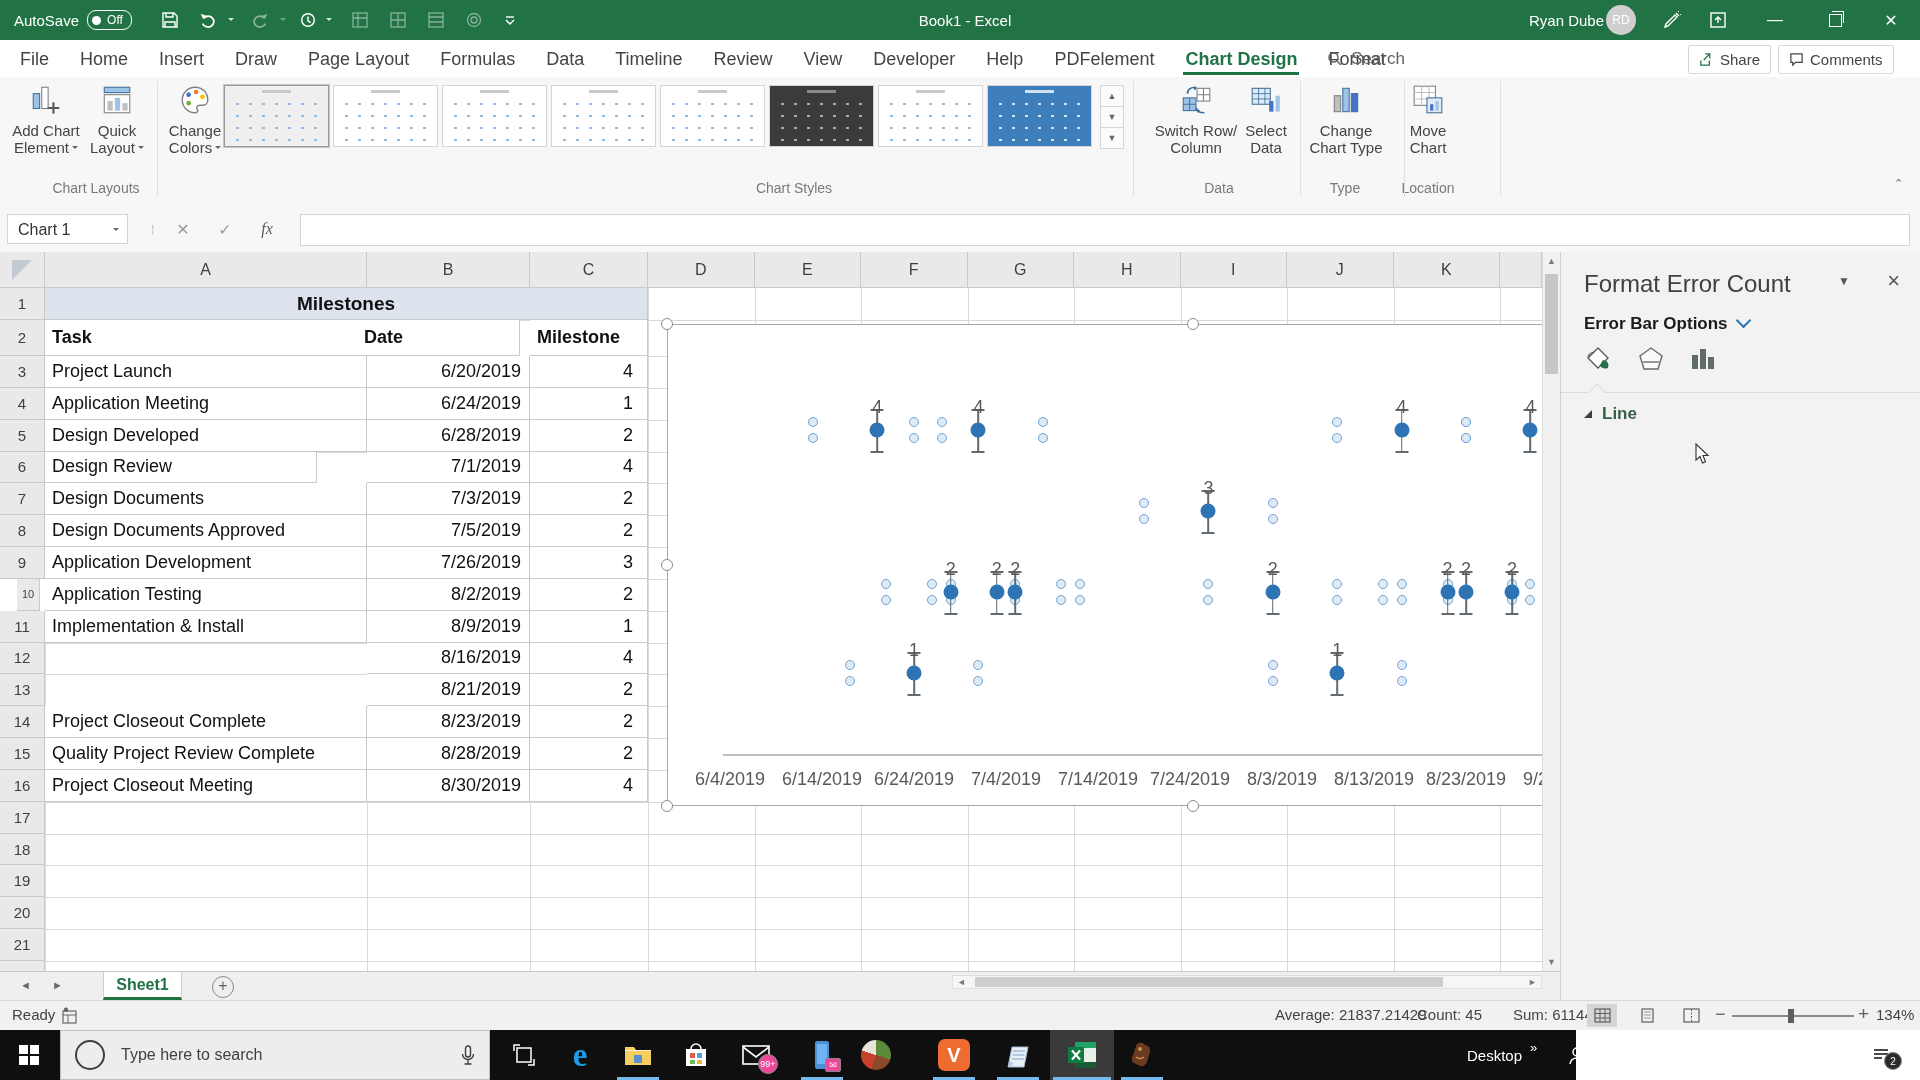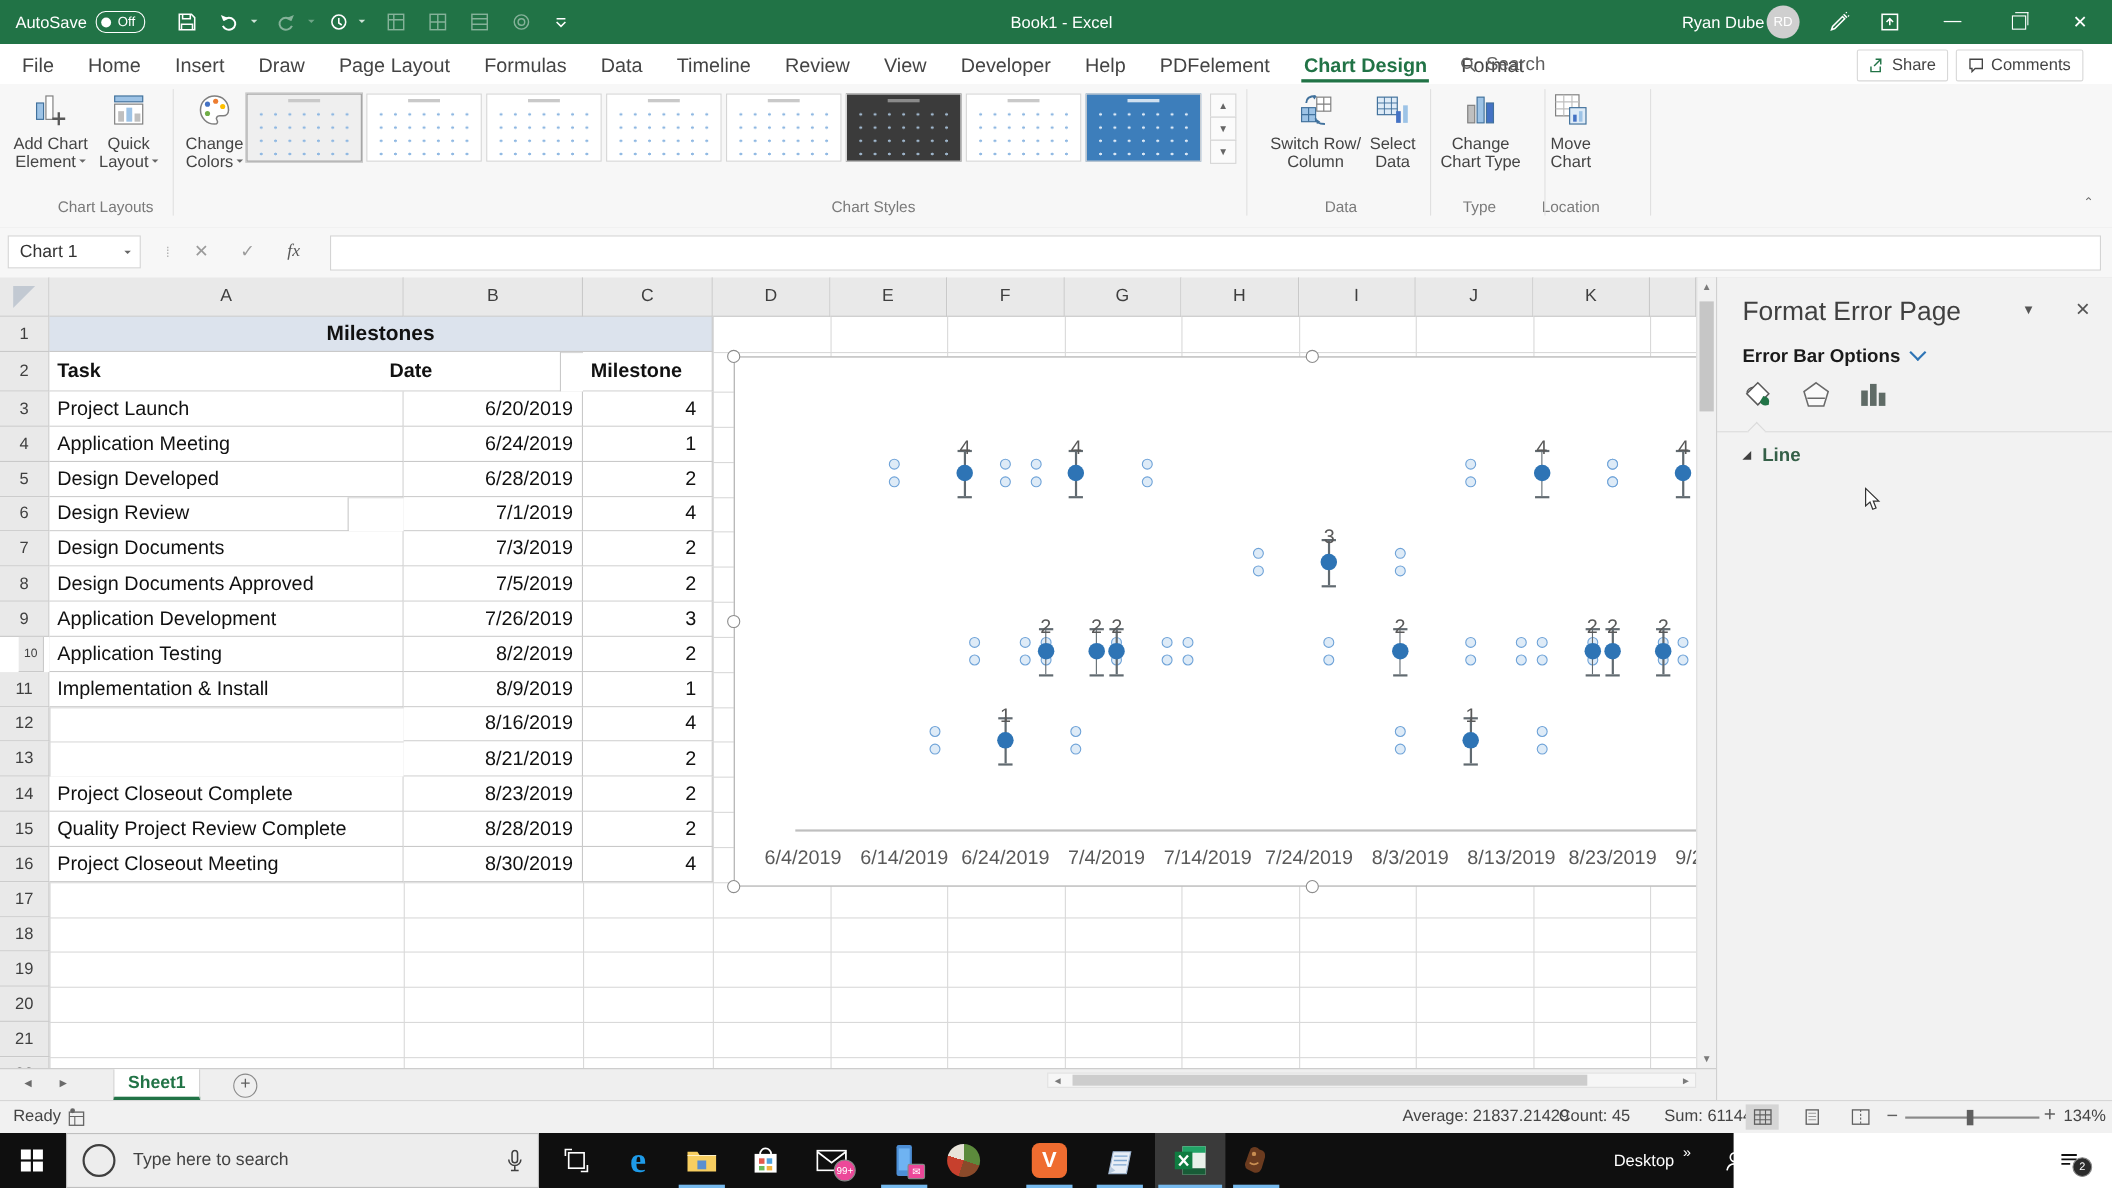--- a/index.html
+++ b/index.html
@@ -477,21 +477,21 @@
       <div class="hdr" style="left: 0px; top: 486.08px; width: 45px; height: 31.84px; font-size: 15px;">15</div>
       <div class="hdr" style="left: 0px; top: 517.92px; width: 45px; height: 31.84px; font-size: 15px;">16</div>
       <div class="hdr" style="left: 0px; top: 549.76px; width: 45px; height: 31.84px; font-size: 15px;">17</div>
       <div class="hdr" style="left: 0px; top: 581.6px; width: 45px; height: 31.84px; font-size: 15px;">18</div>
       <div class="hdr" style="left: 0px; top: 613.44px; width: 45px; height: 31.84px; font-size: 15px;">19</div>
       <div class="hdr" style="left: 0px; top: 645.28px; width: 45px; height: 31.84px; font-size: 15px;">20</div>
       <div class="hdr" style="left: 0px; top: 677.12px; width: 45px; height: 31.84px; font-size: 15px;">21</div>
       <div class="hdr" style="left: 0px; top: 708.96px; width: 45px; height: 31.84px; font-size: 15px;">22</div>
       <div class="cell titlec" style="left: 45px; top: 36px; width: 603px; height: 32px;">Milestones</div>
       <div class="cell boldc taskc" style="left: 45px; top: 68px; width: 322px; height: 36px;">Task</div>
-      <div class="cell boldc taskc" style="left: 347px; top: 68px; width: 163px; height: 36px;">Date</div>
+      <div class="cell boldc taskc" style="left: 357px; top: 68px; width: 163px; height: 36px;">Date</div>
       <div class="cell boldc taskc" style="left: 530px; top: 68px; width: 118px; height: 36px;">Milestone</div>
       <div class="cell taskc" style="left: 45px; top: 104px; width: 322px; height: 31.84px;">Project Launch</div>
       <div class="cell datec" style="left: 367px; top: 104px; width: 163px; height: 31.84px;">6/20/2019</div>
       <div class="cell num" style="left: 530px; top: 104px; width: 118px; height: 31.84px;">4</div>
       <div class="cell taskc" style="left: 45px; top: 135.84px; width: 322px; height: 31.84px;">Application Meeting</div>
       <div class="cell datec" style="left: 367px; top: 135.84px; width: 163px; height: 31.84px;">6/24/2019</div>
       <div class="cell num" style="left: 530px; top: 135.84px; width: 118px; height: 31.84px;">1</div>
       <div class="cell taskc" style="left: 45px; top: 167.68px; width: 322px; height: 31.84px;">Design Developed</div>
       <div class="cell datec" style="left: 367px; top: 167.68px; width: 163px; height: 31.84px;">6/28/2019</div>
       <div class="cell num" style="left: 530px; top: 167.68px; width: 118px; height: 31.84px;">2</div>
@@ -673,21 +673,21 @@
       </svg>
   </div>
 
   <div id="vscroll">
     <div class="sb-arrow" style="top:0;">▲</div>
     <div id="vthumb" style="top:22px;height:100px;"></div>
     <div class="sb-arrow" style="bottom:0;">▼</div>
   </div>
 
   <div id="pane">
-    <div id="pane-title">Format Error Page</div>
+    <div id="pane-title">Format Error Count</div>
     <div id="pane-collapse">▼</div>
     <div id="pane-close">×</div>
     <div id="pane-sec"><span>Error Bar Options</span><span class="chev-blue"></span></div>
     <div id="pane-tabs">
       <div class="ptab">
         <svg width="28" height="28" viewBox="0 0 28 28">
             <path d="M13 3 L23 13 L13 23 L3 13 Z" fill="#fff" stroke="#595959" stroke-width="1.4"></path>
             <path d="M9 7 q-5 1 -6 5" fill="none" stroke="#595959" stroke-width="1.2"></path>
             <path d="M18 15 q7 1 5 8 q-6 2 -8-3 z" fill="#217346"></path>
           </svg>

